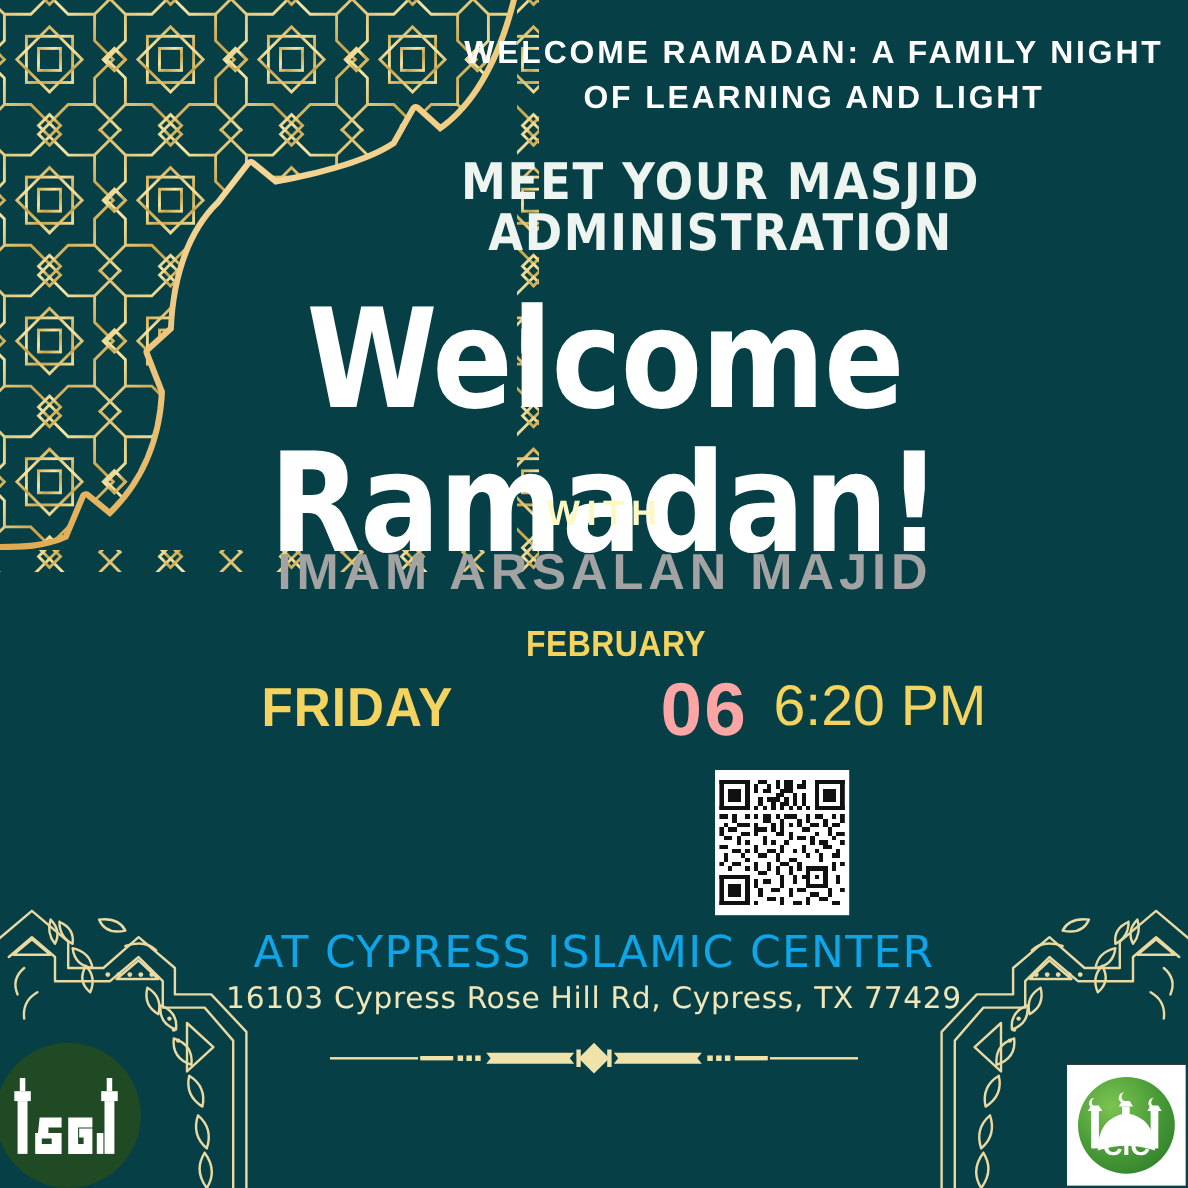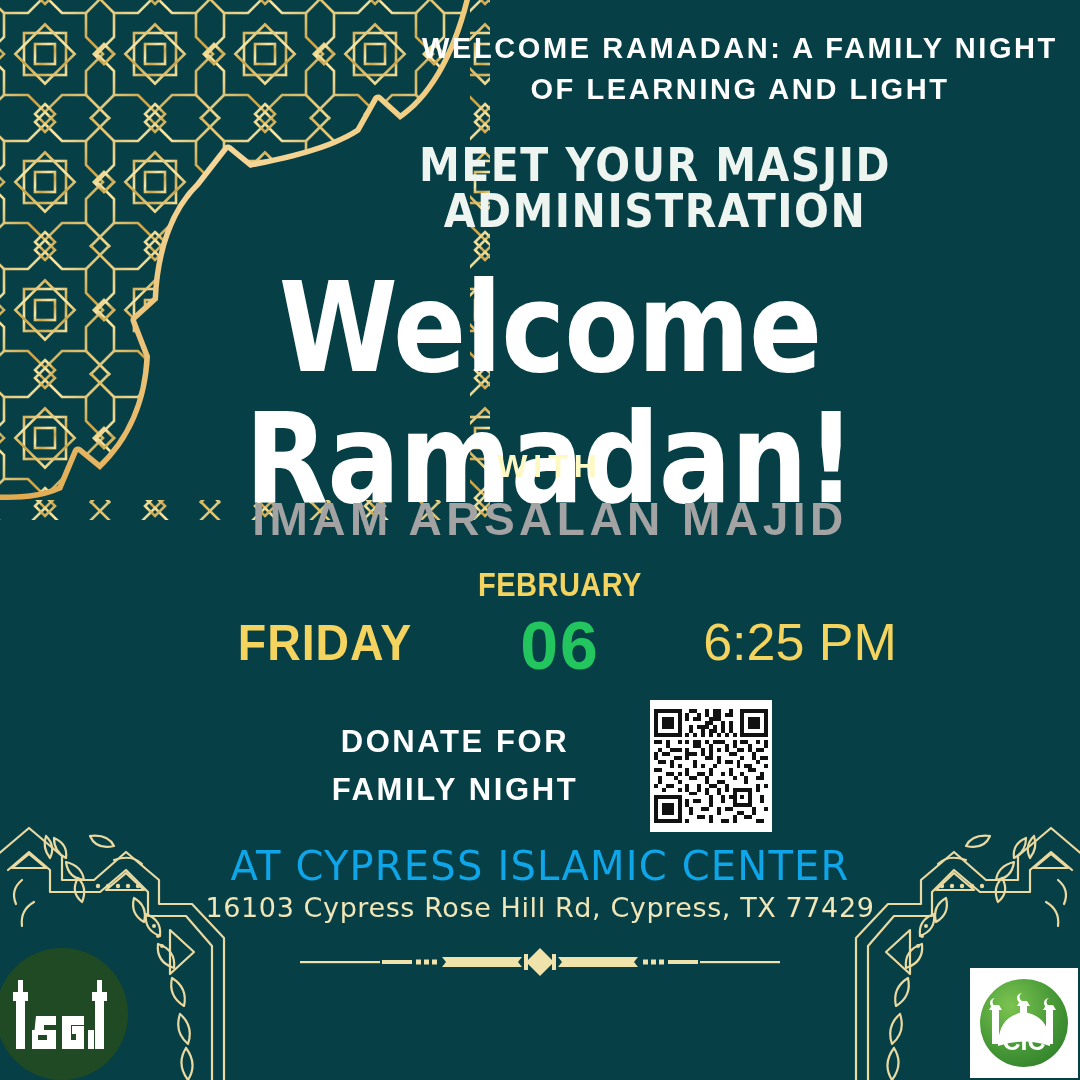--- a/index.html
+++ b/index.html
@@ -78,22 +78,22 @@
     color:#f4d45e;font-size:50px;font-weight:bold;letter-spacing:1px;
     font-family:"Liberation Sans Narrow","Liberation Sans",sans-serif;
     transform:scaleX(0.93);
   }
   .month{
     position:absolute;left:440px;top:6px;width:240px;text-align:center;
     color:#f4d45e;font-size:33px;font-weight:bold;letter-spacing:0.5px;
     transform:scaleX(0.88);
   }
   .daynum{
-    position:absolute;left:440px;top:46px;width:240px;text-align:center;
-    color:#22c55e;font-size:68px;font-weight:bold;letter-spacing:2px;
+    position:absolute;left:440px;top:46px;width:240px;text-align:right;
+    color:#fca5a5;font-size:68px;font-weight:bold;letter-spacing:2px;
   }
   .time{
     position:absolute;left:650px;top:52px;width:300px;text-align:center;
     color:#f4d45e;font-size:52px;font-weight:normal;letter-spacing:0px;
   }
 
   .donate{
     position:absolute;left:285px;top:718px;width:340px;
     text-align:center;color:#ffffff;
     font-size:31px;font-weight:bold;line-height:1.55;letter-spacing:2.6px;
@@ -238,27 +238,23 @@
 
   <div class="title">Welcome Ramadan!</div>
 
   <div class="with-word">WITH</div>
   <div class="speaker">IMAM ARSALAN MAJID</div>
 
   <div class="date-row">
     <div class="day">FRIDAY</div>
     <div class="month">FEBRUARY</div>
     <div class="daynum">06</div>
-    <div class="time">6:25 PM</div>
+    <div class="time">6:20 PM</div>
   </div>
 
-  <div class="donate">
-    <div>DONATE FOR</div>
-    <div>FAMILY NIGHT</div>
-  </div>
 
   <div class="qr-wrap">
     <svg viewBox="0 0 29 29" shape-rendering="crispEdges">
       <rect width="29" height="29" fill="#ffffff"></rect>
       <g fill="#111111">
 
         <rect x="0" y="0" width="7" height="1"></rect>
           <rect x="0" y="6" width="7" height="1"></rect>
         <rect x="0" y="0" width="1" height="7"></rect>
           <rect x="6" y="0" width="1" height="7"></rect>

